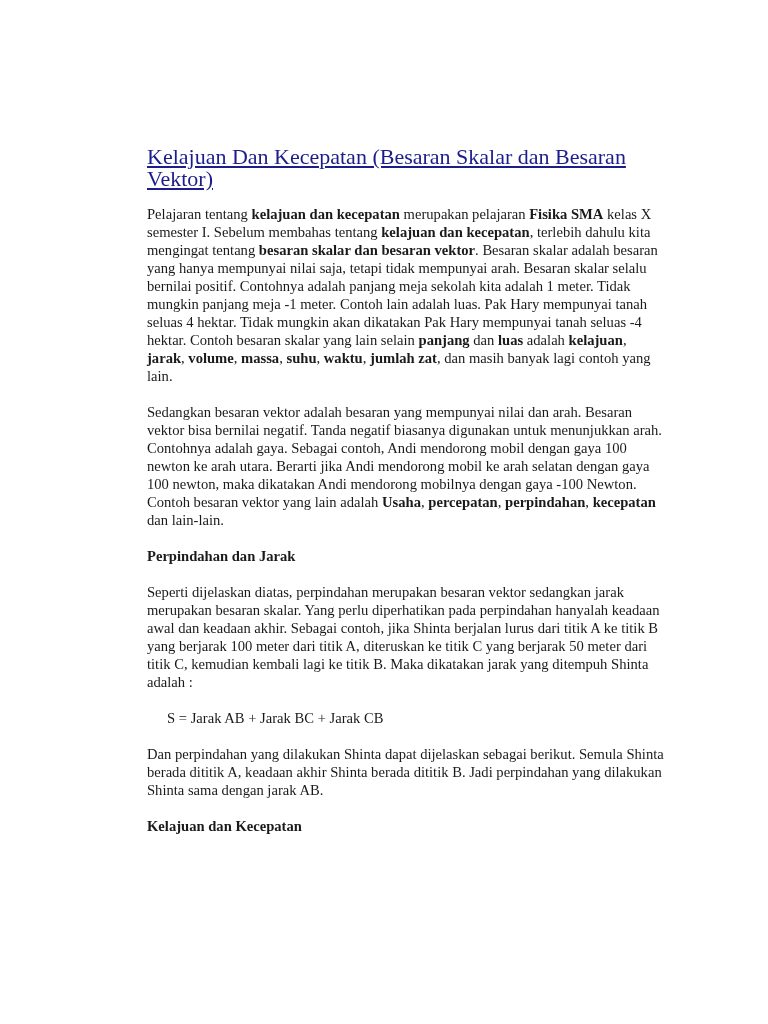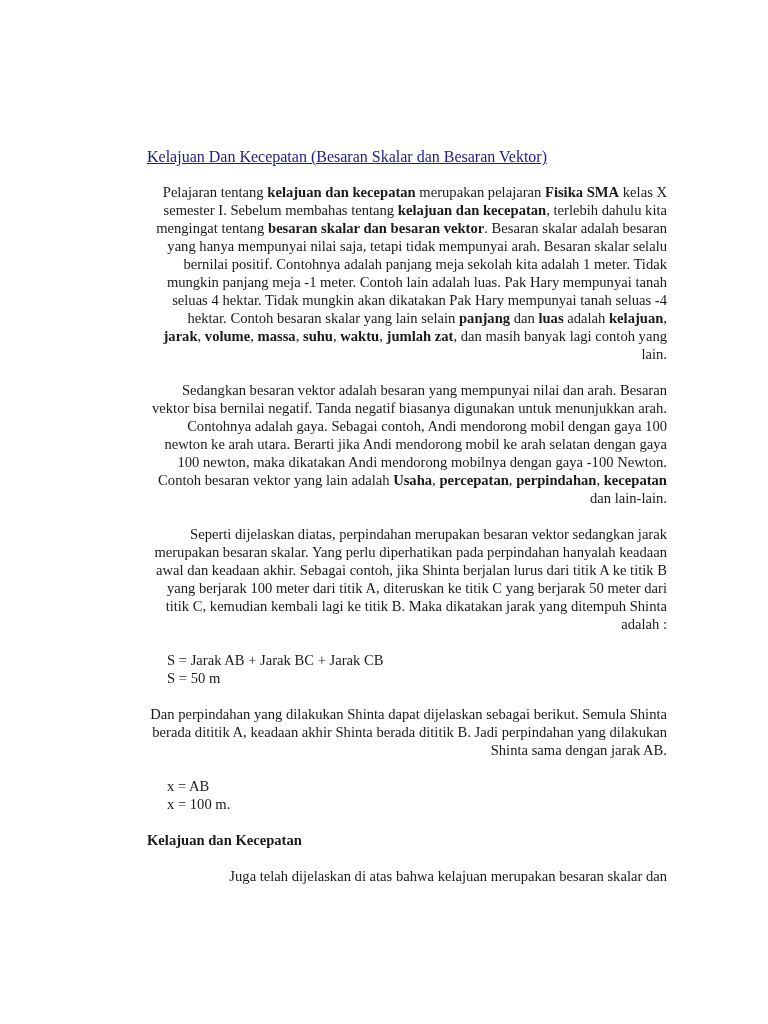--- a/index.html
+++ b/index.html
@@ -17,31 +17,30 @@
     }
     .page {
       position: absolute;
       left: 147px;
       top: 146px;
       width: 520px;
       font-size: 14.6px;
       line-height: 18px;
     }
     .title {
-      font-size: 16px;
+      font-size: 22px;
       line-height: 22px;
       color: #1c1c8c;
       text-decoration: underline;
       margin: 0 0 15px 0;
       font-weight: normal;
       cursor: pointer;
     }
     .para {
       margin: 0 0 18px 0;
-      text-align: right;
     }
     .heading {
       font-weight: bold;
       margin: 0 0 18px 0;
     }
     .eq-block {
       margin: 0 0 18px 0;
     }
     .eq-line {
       display: block;
@@ -54,32 +53,27 @@
 </head>
 <body>
 
 <div class="page">
   <div class="title">Kelajuan Dan Kecepatan (Besaran Skalar dan Besaran Vektor)</div>
 
   <p class="para">Pelajaran tentang <b>kelajuan dan kecepatan</b> merupakan pelajaran <b>Fisika SMA</b> kelas X semester I. Sebelum membahas tentang <b>kelajuan dan kecepatan</b>, terlebih dahulu kita mengingat tentang <b>besaran skalar dan besaran vektor</b>. Besaran skalar adalah besaran yang hanya mempunyai nilai saja, tetapi tidak mempunyai arah. Besaran skalar selalu bernilai positif. Contohnya adalah panjang meja sekolah kita adalah 1 meter. Tidak mungkin panjang meja -1 meter. Contoh lain adalah luas. Pak Hary mempunyai tanah seluas 4 hektar. Tidak mungkin akan dikatakan Pak Hary mempunyai tanah seluas -4 hektar. Contoh besaran skalar yang lain selain <b>panjang</b> dan <b>luas</b> adalah <b>kelajuan</b>, <b>jarak</b>, <b>volume</b>, <b>massa</b>, <b>suhu</b>, <b>waktu</b>, <b>jumlah zat</b>, dan masih banyak lagi contoh yang lain.</p>
 
   <p class="para">Sedangkan besaran vektor adalah besaran yang mempunyai nilai dan arah. Besaran vektor bisa bernilai negatif. Tanda negatif biasanya digunakan untuk menunjukkan arah. Contohnya adalah gaya. Sebagai contoh, Andi mendorong mobil dengan gaya 100 newton ke arah utara. Berarti jika Andi mendorong mobil ke arah selatan dengan gaya 100 newton, maka dikatakan Andi mendorong mobilnya dengan gaya -100 Newton. Contoh besaran vektor yang lain adalah <b>Usaha</b>, <b>percepatan</b>, <b>perpindahan</b>, <b>kecepatan</b> dan lain-lain.</p>
 
+  <div class="heading">Perpindahan dan Jarak</div>
 
   <p class="para">Seperti dijelaskan diatas, perpindahan merupakan besaran vektor sedangkan jarak merupakan besaran skalar. Yang perlu diperhatikan pada perpindahan hanyalah keadaan awal dan keadaan akhir. Sebagai contoh, jika Shinta berjalan lurus dari titik A ke titik B yang berjarak 100 meter dari titik A, diteruskan ke titik C yang berjarak 50 meter dari titik C, kemudian kembali lagi ke titik B. Maka dikatakan jarak yang ditempuh Shinta adalah :</p>
 
   <div class="eq-block">
     <span class="eq-line">S = Jarak AB + Jarak BC + Jarak CB</span>
-    <span class="eq-line">S = 50 m</span>
   </div>
 
   <p class="para">Dan perpindahan yang dilakukan Shinta dapat dijelaskan sebagai berikut. Semula Shinta berada dititik A, keadaan akhir Shinta berada dititik B. Jadi perpindahan yang dilakukan Shinta sama dengan jarak AB.</p>
 
-  <div class="eq-block">
-    <span class="eq-line">x = AB</span>
-    <span class="eq-line">x = 100 m.</span>
-  </div>
 
 
   <div class="heading">Kelajuan dan Kecepatan</div>
 
-  <p class="para">Juga telah dijelaskan di atas bahwa kelajuan merupakan besaran skalar dan</p>
 </div>
 
 </body></html>

